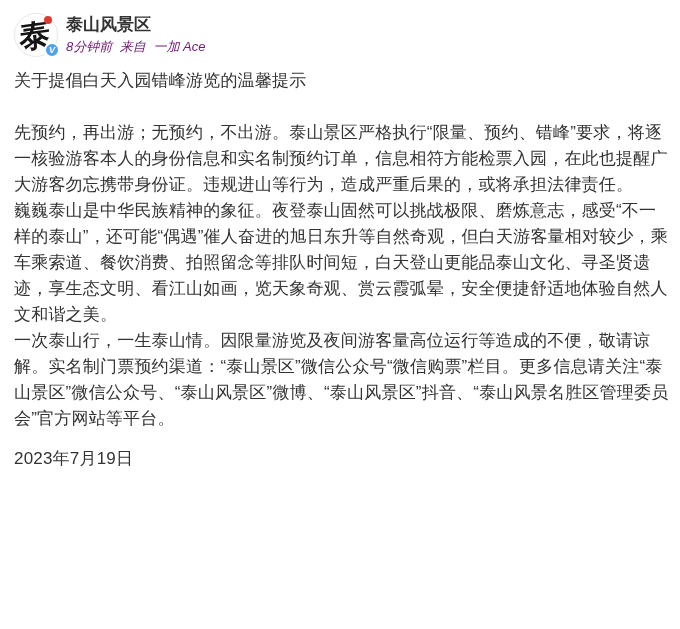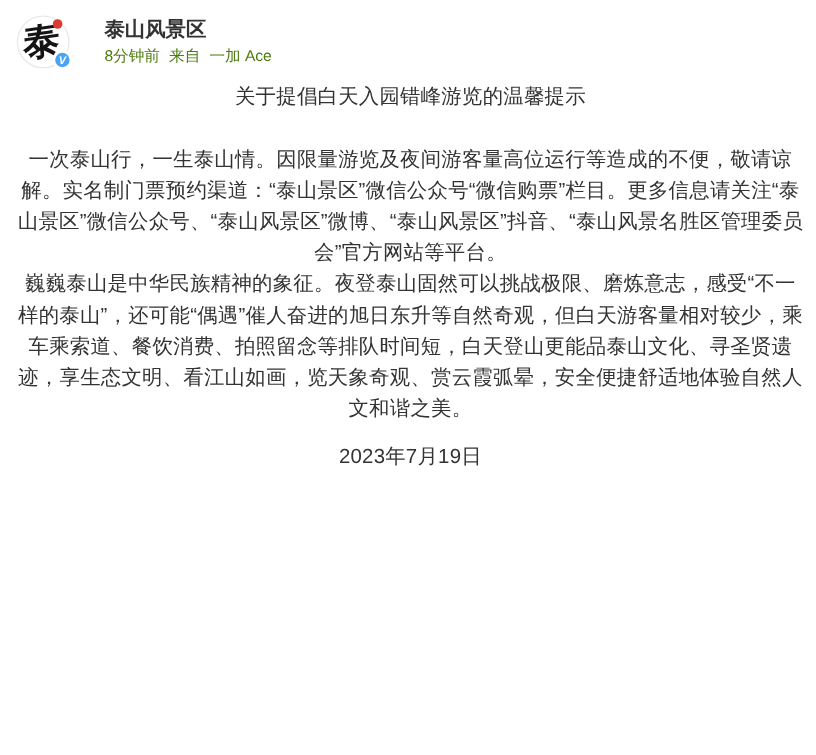--- a/index.html
+++ b/index.html
@@ -35,61 +35,62 @@
     width: 8px; height: 8px; border-radius: 50%;
   }
   .v-badge {
     position: absolute; right: -3px; bottom: -2px;
     width: 16px; height: 16px; border-radius: 50%;
     border: 2px solid #ffffff;
     color: #ffffff; font-size: 9px; font-weight: 700;
     display: flex; align-items: center; justify-content: center;
     font-style: italic;
   }
-  .user-block { margin-left: 29px; padding-top: 2px; }
+  .user-block { margin-left: 8px; padding-top: 2px; }
   .username {
     font-size: 17px; font-weight: 700; color: #333333;
     line-height: 20px; cursor: pointer;
   }
   .meta { margin-top: 4px; font-size: 13px; color: #999999; line-height: 16px; }
   .meta span { margin-right: 4px; }
   .meta .src-link { cursor: pointer; }
 
   
   .content { font-size: 17px; line-height: 26px; color: #333333; }
-  .content p { margin: 0; letter-spacing: 0.2px; text-align: center; }
+  .content p { margin: 0; letter-spacing: 0.2px; }
   .post-title { margin-bottom: 26px !important; }
   .gap-small { height: 12px; }
   .footer-line { line-height: 29px; }
 </style>
 </head>
 <body style="background: rgb(255, 255, 255); color: rgb(51, 51, 51);">
 
 <div class="post">
 
   <div class="header">
     <div class="avatar">
       <span class="avatar-glyph">泰</span>
       <span class="seal-dot" style="background: rgb(222, 59, 48);"></span>
       <span class="v-badge" style="background: rgb(75, 163, 242);">V</span>
     </div>
     <div class="user-block">
       <div class="username">泰山风景区</div>
-      <div class="meta" style="color: #4d7c0f;">
+      <div class="meta" style="color: #701a75; font-style: italic;">
         <span>8分钟前</span>
         <span>来自</span>
         <span class="src-link">一加 Ace</span>
       </div>
     </div>
   </div>
 
   <div class="content">
     <p class="post-title">关于提倡白天入园错峰游览的温馨提示</p>
 
+    <p>先预约，再出游；无预约，不出游。泰山景区严格执行“限量、预约、错峰”要求，将逐一核验游客本人的身份信息和实名制预约订单，信息相符方能检票入园，在此也提醒广大游客勿忘携带身份证。违规进山等行为，造成严重后果的，或将承担法律责任。</p>
+    <p>巍巍泰山是中华民族精神的象征。夜登泰山固然可以挑战极限、磨炼意志，感受“不一样的泰山”，还可能“偶遇”催人奋进的旭日东升等自然奇观，但白天游客量相对较少，乘车乘索道、餐饮消费、拍照留念等排队时间短，白天登山更能品泰山文化、寻圣贤遗迹，享生态文明、看江山如画，览天象奇观、赏云霞弧晕，安全便捷舒适地体验自然人文和谐之美。</p>
     <p>一次泰山行，一生泰山情。因限量游览及夜间游客量高位运行等造成的不便，敬请谅解。实名制门票预约渠道：“泰山景区”微信公众号“微信购票”栏目。更多信息请关注“泰山景区”微信公众号、“泰山风景区”微博、“泰山风景区”抖音、“泰山风景名胜区管理委员会”官方网站等平台。</p>
-    <p>巍巍泰山是中华民族精神的象征。夜登泰山固然可以挑战极限、磨炼意志，感受“不一样的泰山”，还可能“偶遇”催人奋进的旭日东升等自然奇观，但白天游客量相对较少，乘车乘索道、餐饮消费、拍照留念等排队时间短，白天登山更能品泰山文化、寻圣贤遗迹，享生态文明、看江山如画，览天象奇观、赏云霞弧晕，安全便捷舒适地体验自然人文和谐之美。</p>
 
     <div class="gap-small"></div>
 
     <p class="footer-line">2023年7月19日</p>
   </div>
 
 </div>
 
 </body></html>

